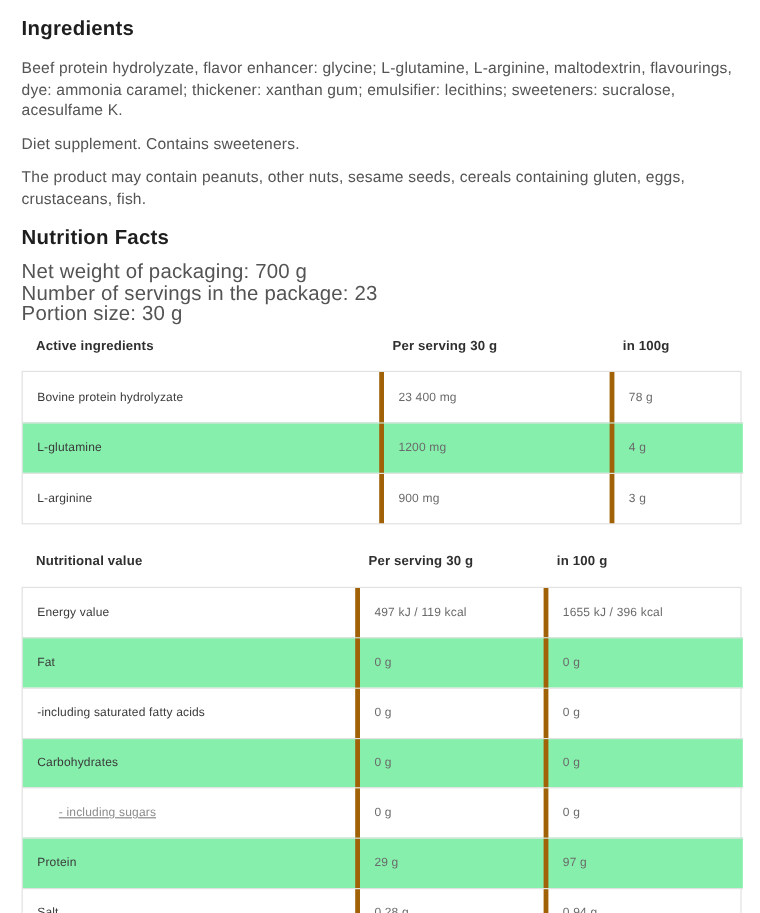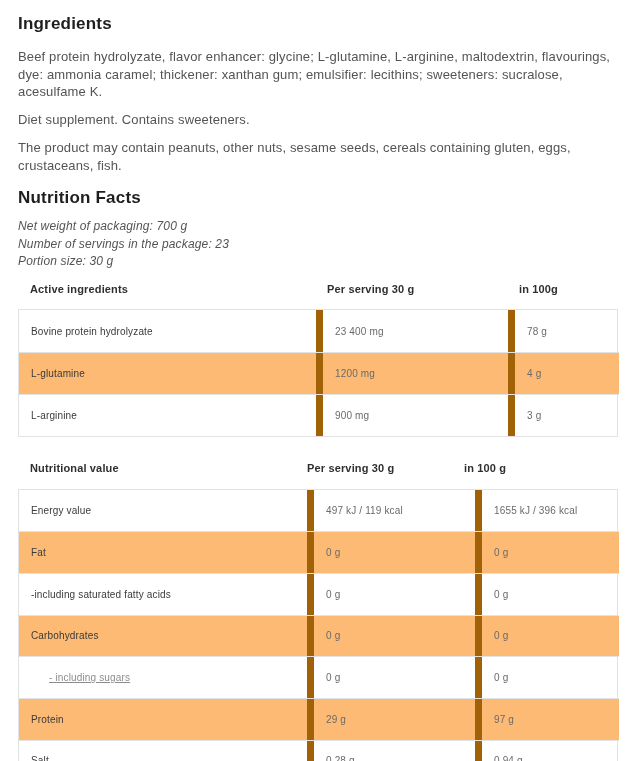--- a/index.html
+++ b/index.html
@@ -19,47 +19,46 @@
   h2.sec-title {
     font-size:17px; line-height:22px; font-weight:700;
     color:#1e1e1e; letter-spacing:.2px; margin:13px 0 9px;
   }
   p.para {
     font-size:13px; line-height:17.5px; letter-spacing:.15px;
     color:#545454; margin:0 0 10.5px; max-width:600px;
   }
   p.para.first { margin-top:13px; }
   p.meta {
-    font-size:12px; line-height:17.5px; letter-spacing:.15px;
+    font-size:17px; line-height:17.5px; letter-spacing:.15px;
     color:#545454;
-    font-style:italic;
   }
 
   .thead { margin-top:10px; }
   .thead.second { margin-top:23px; }
   .th {
     font-size:11px; line-height:17.5px; font-weight:600;
     color:#2f2f2f; letter-spacing:.15px; padding:0 12px;
   }
   .grid1 { display:grid; grid-template-columns:297px 192px 111px; width:600px; }
   .grid2 { display:grid; grid-template-columns:277px 157px 166px; width:600px; }
 
   .tbox {
     margin-top:11px; width:600px;
     border:1px solid #e2e2e2; background:#ffffff;
   }
   .trow { min-height:42px; }
-  .tbox.t2 .trow { min-height:41.7px;gap:11px; }
+  .tbox.t2 .trow { min-height:41.7px; }
   .trow + .trow { border-top:1px solid #e2e2e2; }
-  .trow.alt { background:#fdba74; }
+  .trow.alt { background:#86efac; }
   .td {
     display:flex; align-items:center;
     padding:0 12px; font-size:10px; letter-spacing:.15px;
   }
-  .td + .td { border-left:7px solid #a16207; }
+  .td + .td { border-left:4px solid #a16207; }
   .td.label { color:#3a3a3a; font-weight:500; }
   .td.val { color:#6a6a6a; font-weight:400; }
   .td.label.indent { padding-left:30px; color:#8c8c8c; font-weight:400;text-decoration:underline; }
 </style>
 </head>
 <body>
 
 <div class="page">
 
   <h1 class="sec-title">Ingredients</h1>

